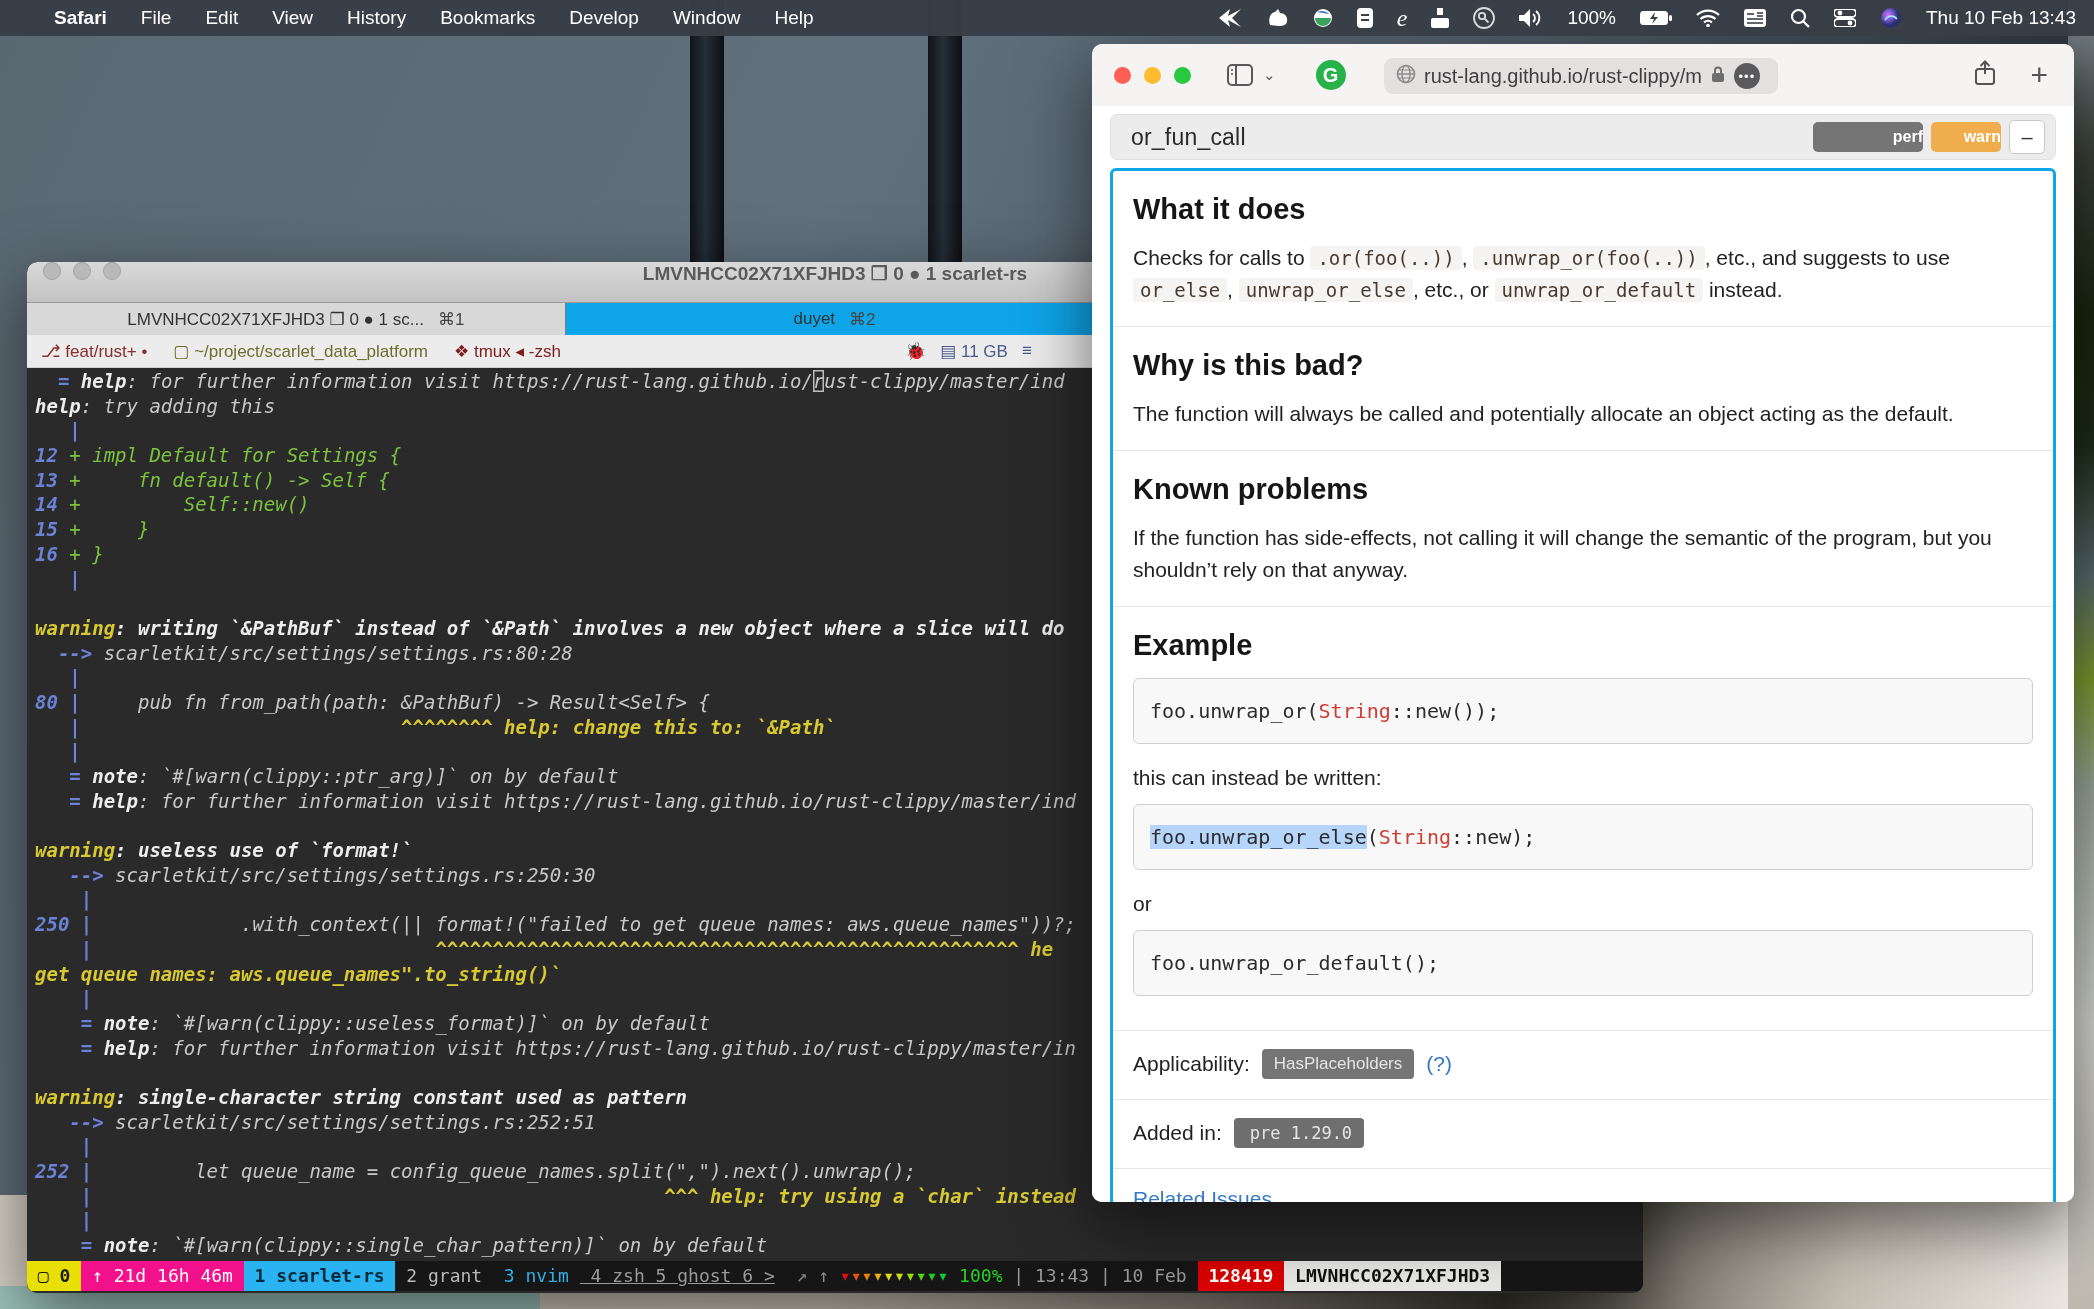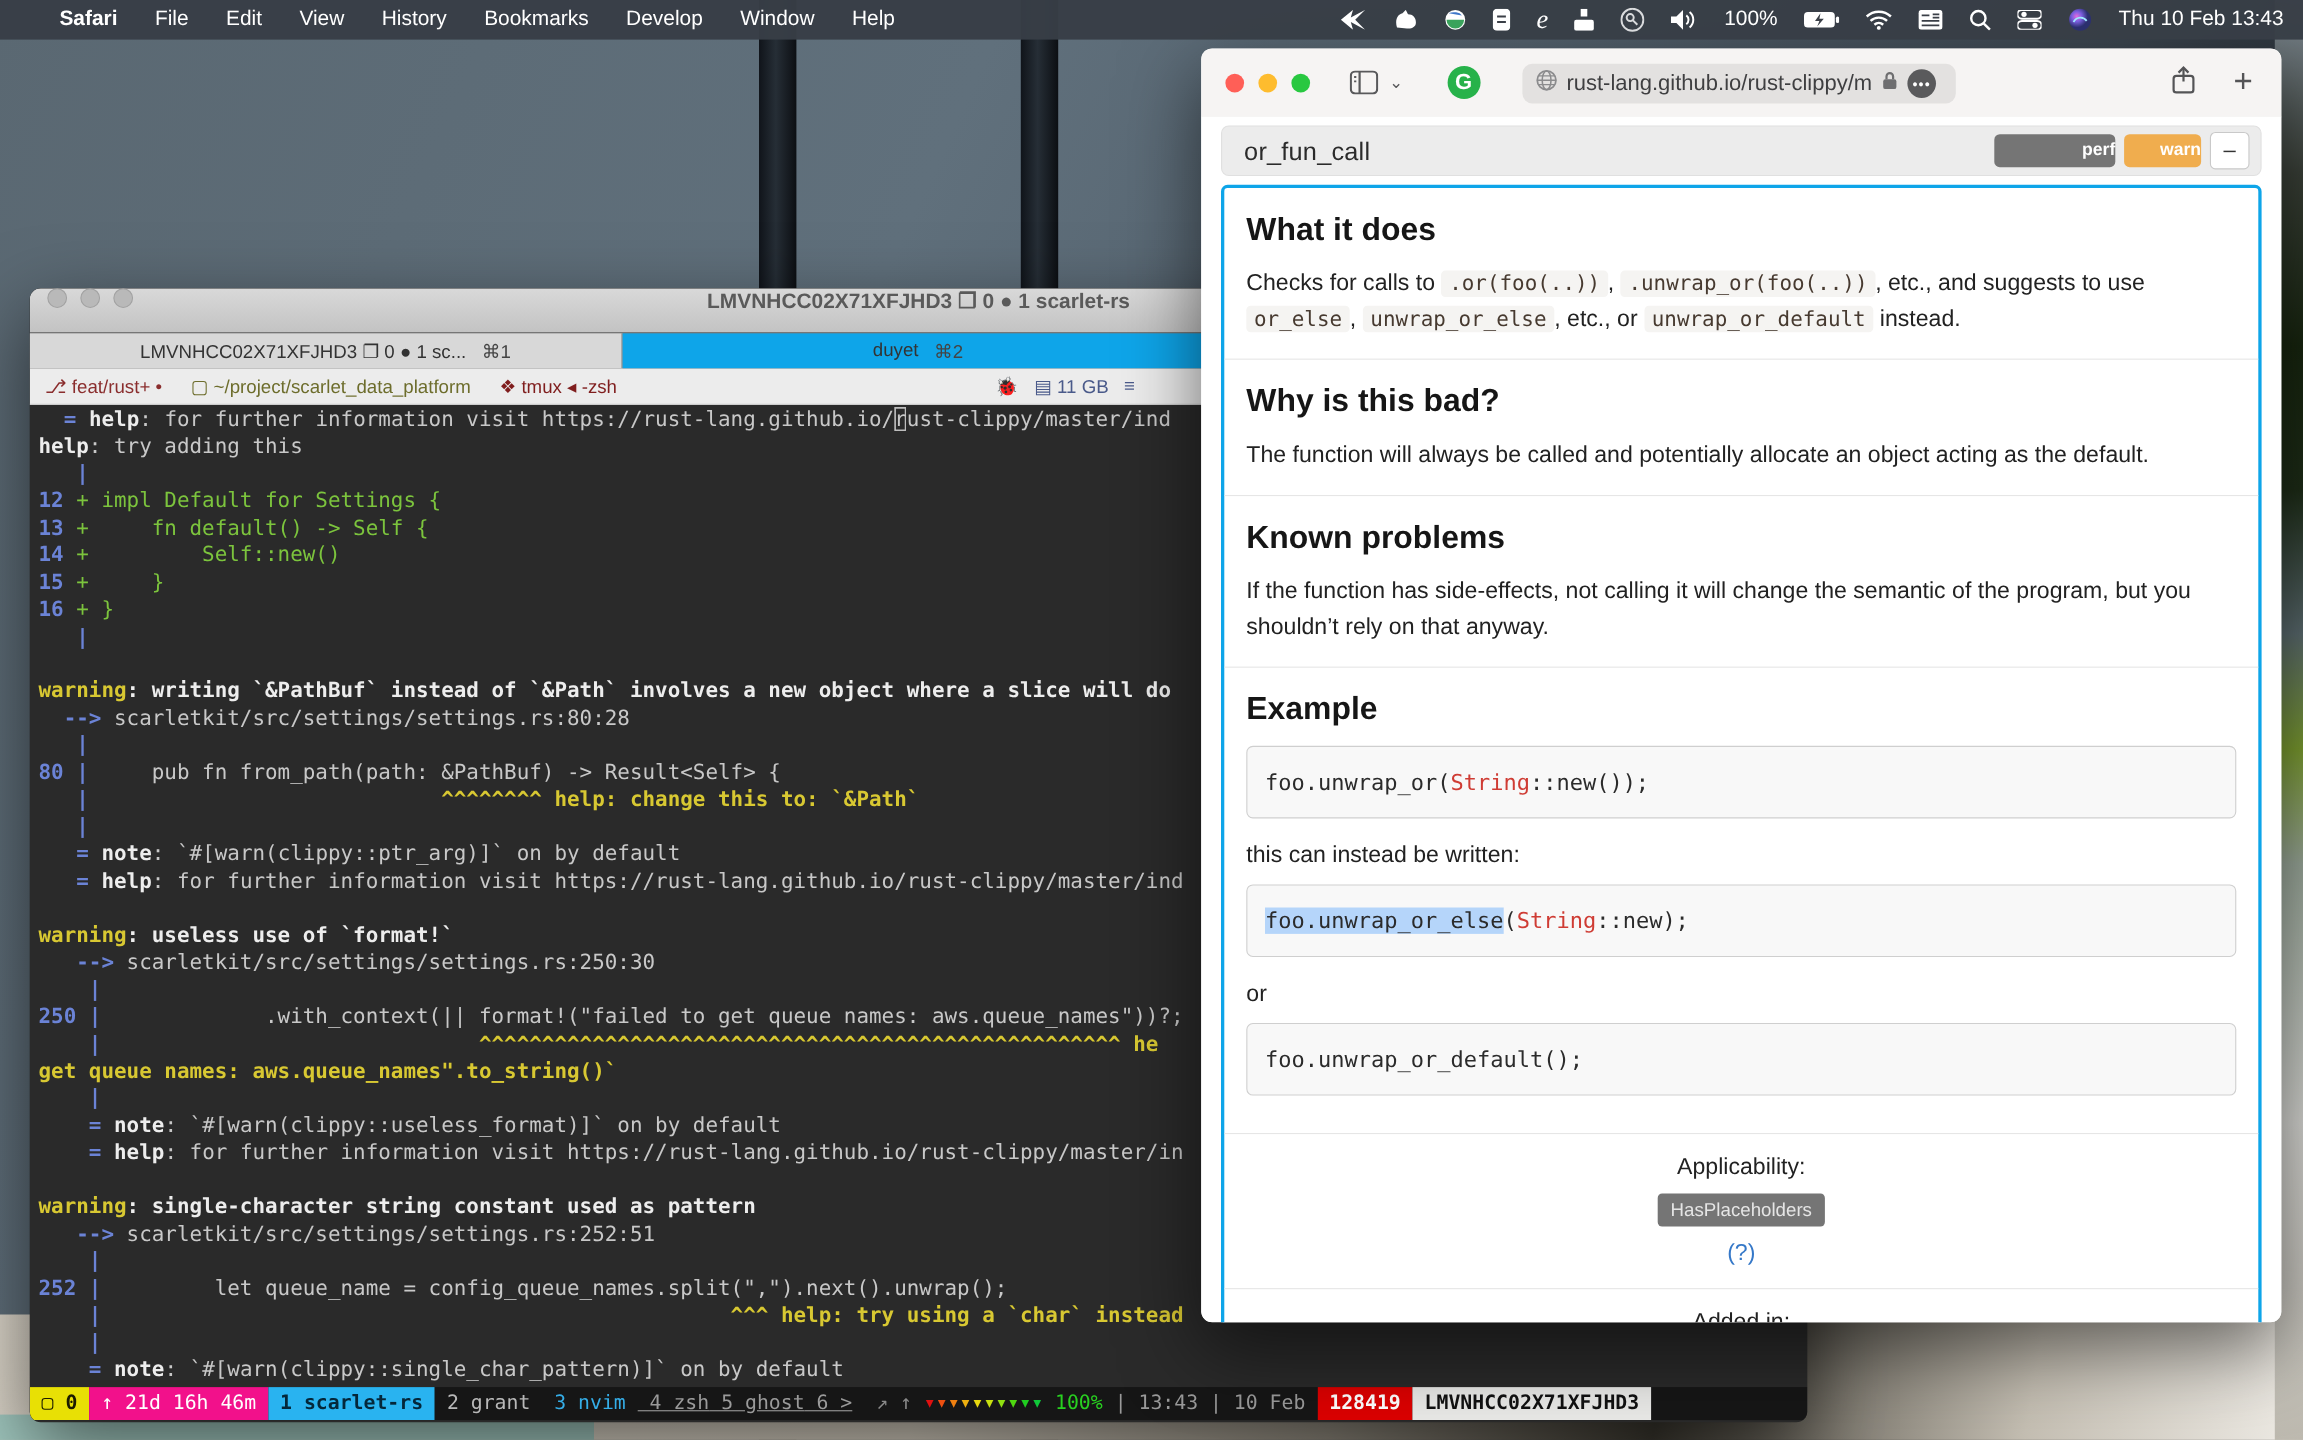--- a/index.html
+++ b/index.html
@@ -45,21 +45,21 @@
     color:#333;background:#0ea5e9;border-right:1px solid #7d7d7d;white-space:nowrap;overflow:hidden;}
   .t-tab.active{background:#d8d8d8;}
   .t-tab .sc{color:#444;}
   .t-sbar{height:32px;background:#ececec;display:flex;align-items:center;font-size:17px;position:relative;
     border-bottom:1px solid #cfcfcf;}
   .t-sbar .git{color:#8a2d2d;margin-left:14px;}
   .t-sbar .cwd{color:#6d6d2c;margin-left:26px;}
   .t-sbar .sess{color:#7f1d1d;margin-left:26px;}
   .t-sbar .right{position:absolute;left:878px;display:flex;align-items:center;gap:14px;color:#4a5a8a;}
   .term-body{position:absolute;left:8px;top:108px;right:0;bottom:48px;
-    font-family:"DejaVu Sans Mono",monospace;font-size:19px;}
+    font-family:"DejaVu Sans Mono",monospace;font-size:19px;font-style:italic;}
   .term-line{height:24.7px;white-space:pre;color:#c8c8c8;}
   .term-line .d{color:#c8c8c8}
   .term-line .b{color:#6b83d6;font-weight:bold}
   .term-line .g{color:#7cc43d}
   .term-line .y{color:#d8c832;font-weight:bold}
   .term-line .w{color:#ededed;font-weight:bold}
   .term-line .cur{box-shadow:inset 0 0 0 1.5px #bdbdbd;}
   .tmux{position:absolute;left:0;top:999px;width:100%;height:30px;background:#161616;display:flex;
     align-items:center;font-family:"DejaVu Sans Mono",monospace;font-size:18px;white-space:pre;overflow:hidden;}
   .tmux span{display:inline-block;height:30px;line-height:30px;}
@@ -98,21 +98,21 @@
   .sec:first-child{border-top:none;}
   .sec h3{margin:4px 0 16px 0;font-size:29px;color:#161616;font-weight:bold;}
   .sec p,.ptext{font-size:21px;color:#222;line-height:32px;margin:0;}
   .chip{font-family:"DejaVu Sans Mono",monospace;font-size:19px;background:#f5f4f2;color:#473a30;
     border-radius:4px;padding:1px 7px;}
   .codebox{border:1px solid #cfcfcf;border-radius:6px;background:#f8f8f8;padding:20px 16px;
     font-family:"DejaVu Sans Mono",monospace;font-size:20px;color:#2b2b2b;margin:14px 0;white-space:pre;}
   .codebox .red{color:#cf3c34;}
   .codebox .sel{background:#b5d5fa;}
   .midline{font-size:21px;color:#222;margin:22px 0 8px 0;}
-  .meta-row{display:flex;align-items:center;gap:12px;font-size:21px;color:#222;flex-direction:column;}
+  .meta-row{display:flex;align-items:center;gap:12px;font-size:21px;color:#222;}
   .meta-badge{background:#757575;color:#e5e5e5;font-weight:normal;font-size:17px;border-radius:4px;padding:5px 12px;}
   .meta-badge.mono{font-family:"DejaVu Sans Mono",monospace;background:#6e6e6e;padding-left:16px;}
   .link{color:#3578c8;font-size:21px;cursor:pointer;}
 
   
   .s-content::after{content:"";position:absolute;right:0;top:0;bottom:0;width:0;}
 </style>
 </head>
 <body>
 

